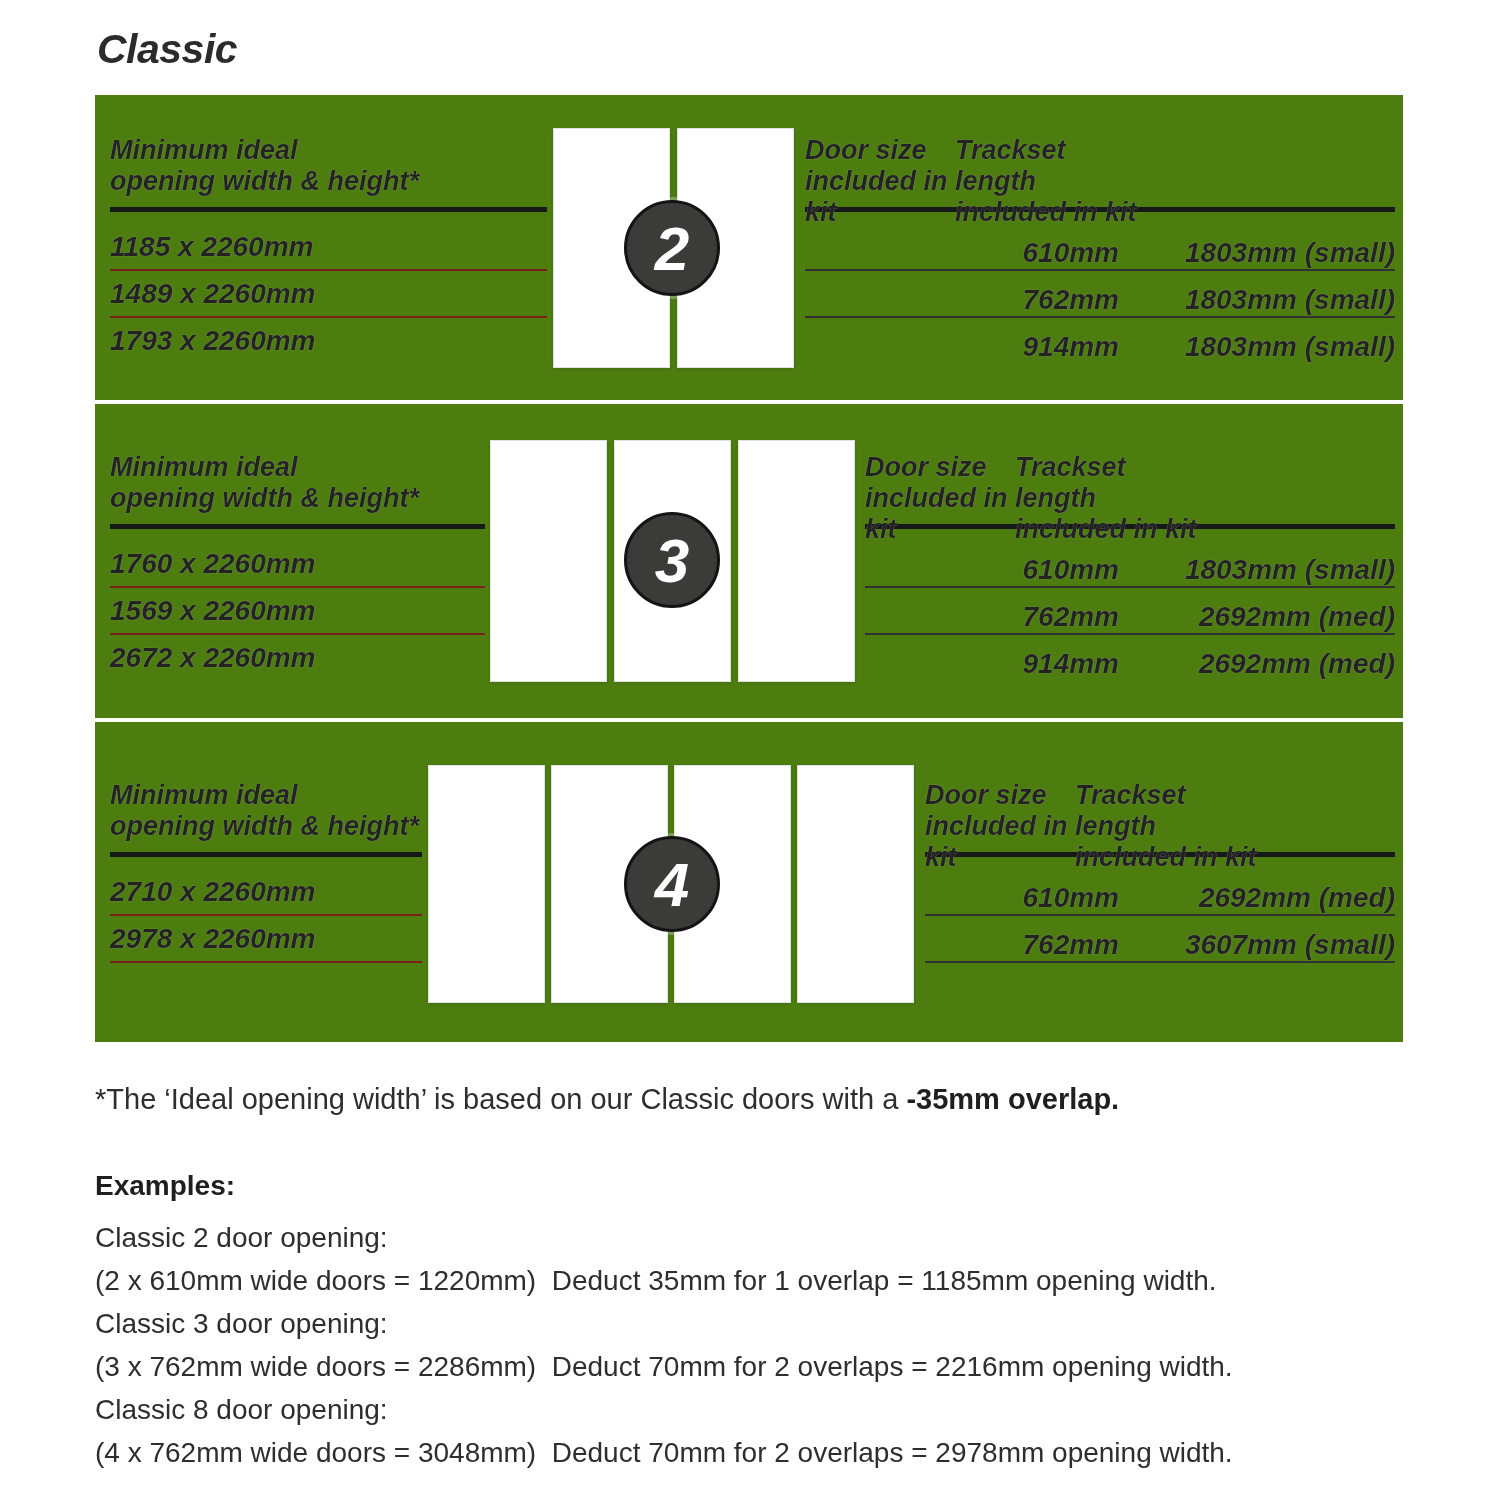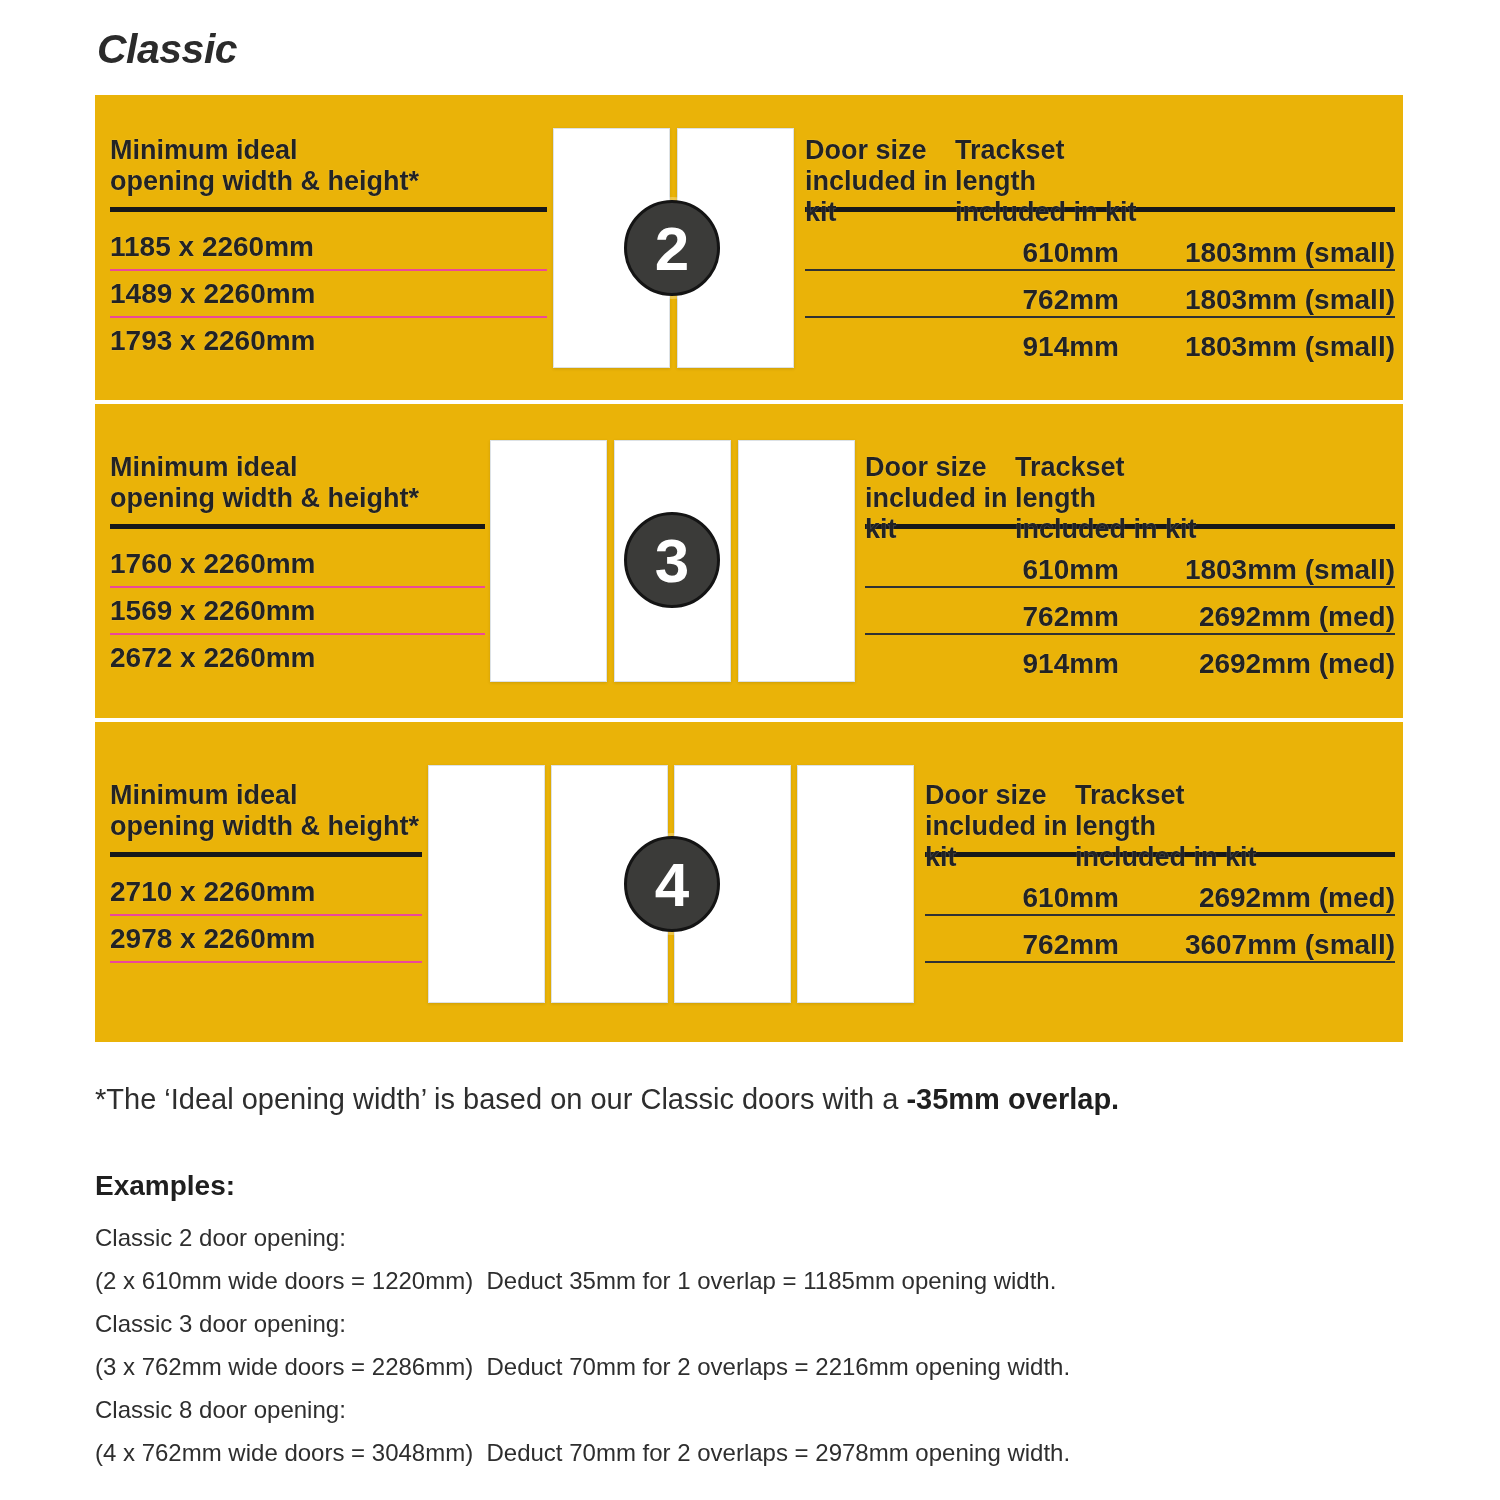--- a/index.html
+++ b/index.html
@@ -16,41 +16,41 @@
     font-size:41px; font-weight:bold; color:#2b2b2b;
     letter-spacing:-0.5px;
     font-style:italic;
   }
   .panel {
     position:absolute; left:95px; top:95px;
     width:1308px; height:947px;
     display:flex; flex-direction:column;
     background:#ffffff;
   }
-  .section { position:relative; background:#eab308; }
+  .section { position:relative; background:#4d7c0f;font-style:italic; }
   .sec1 { height:305px; }
   .sec2 { height:314px; }
   .sec3 { height:320px; }
   .gap { height:4px; background:#ffffff; }
 
   .panel-text { text-shadow:0 0 1px rgba(255,255,255,0.55); }
 
   
   .leftcol { position:absolute; left:15px; }
   .sec1 .leftcol { top:40px; width:437px; }
   .sec2 .leftcol { top:48px; width:375px; }
   .sec3 .leftcol { top:58px; width:312px; }
 
   .colhead { font-size:27px; line-height:31px; font-weight:bold; height:66px; color:#232323; }
   .thick { height:0; border-top:5px solid #17181a; margin-top:6px; }
   .rows { padding-top:12px; }
   .row {
     height:45px; display:flex; align-items:center;
     font-size:28px; font-weight:bold;
-    border-bottom:2px solid #ec4899;
+    border-bottom:2px solid #7f1d1d;
   }
   .rows.open-last .row:last-child { border-bottom:none; }
 
   
   .doors { position:absolute; display:flex; }
   .sec1 .doors { left:458px; top:33px; gap:7px; }
   .sec2 .doors { left:395px; top:36px; gap:7px; }
   .sec3 .doors { left:333px; top:43px; gap:6px; }
   .door {
     width:117px; background:#ffffff;
@@ -87,21 +87,21 @@
   .rows.open-last .tr:last-child { border-bottom:none; }
   .tdA { width:150px; text-align:right; }
   .tdB { width:230px; margin-left:46px; text-align:right; }
 
   
   .footer { position:absolute; left:95px; top:1083px; width:1320px; }
   .footnote { font-size:29px; color:#2e2e2e; }
   .footnote b { color:#1f1f1f; }
   .examples-heading { font-size:28px; font-weight:bold; margin-top:54px; color:#1f1f1f; }
   .example-lines { margin-top:14px; }
-  .example-line { font-size:24px; line-height:43px; color:#2e2e2e; white-space:pre-wrap; }
+  .example-line { font-size:28px; line-height:43px; color:#2e2e2e; white-space:pre-wrap; }
 </style>
 </head>
 <body>
 
 <div class="page-title">Classic</div>
 
 <div class="panel">
 
   <div class="section sec1">
     <div class="leftcol panel-text">

